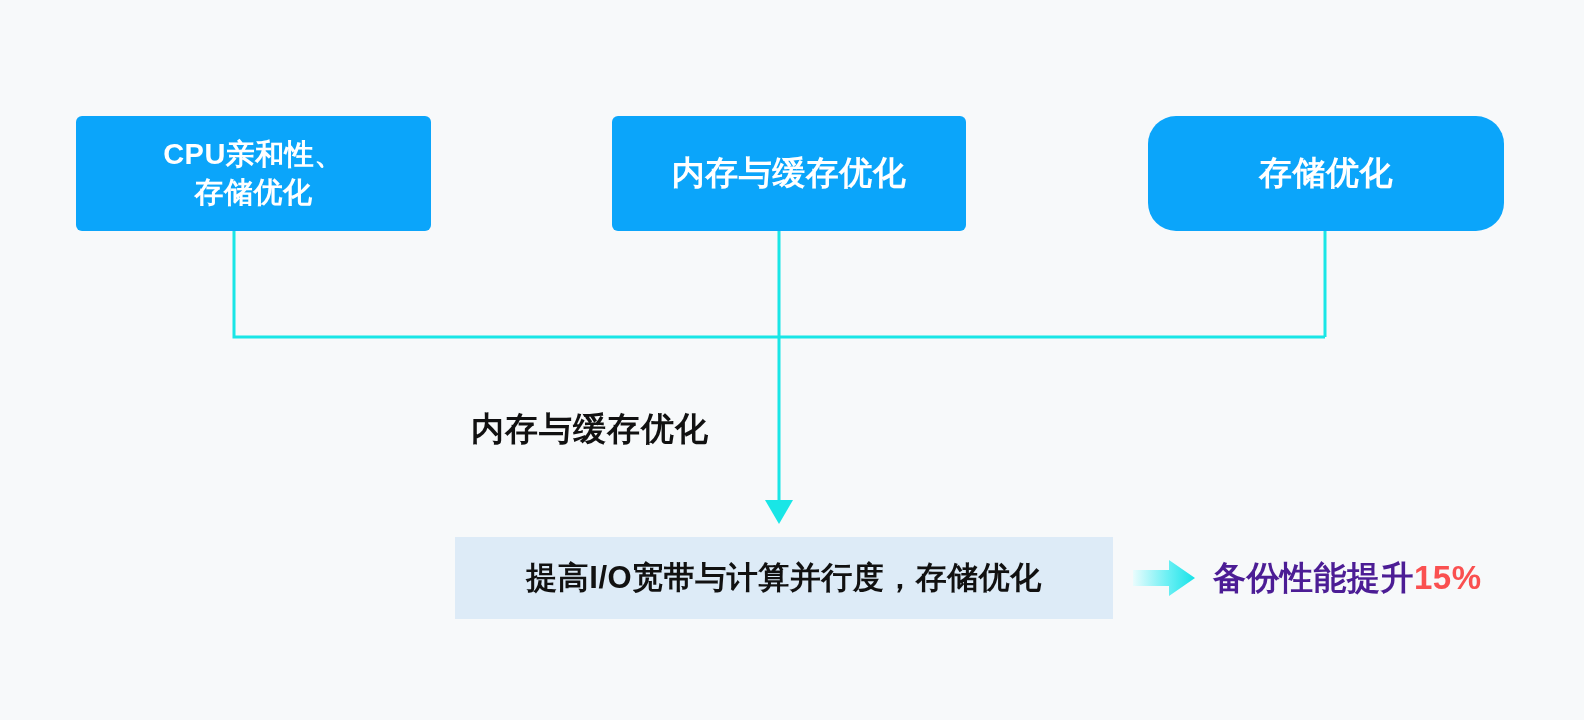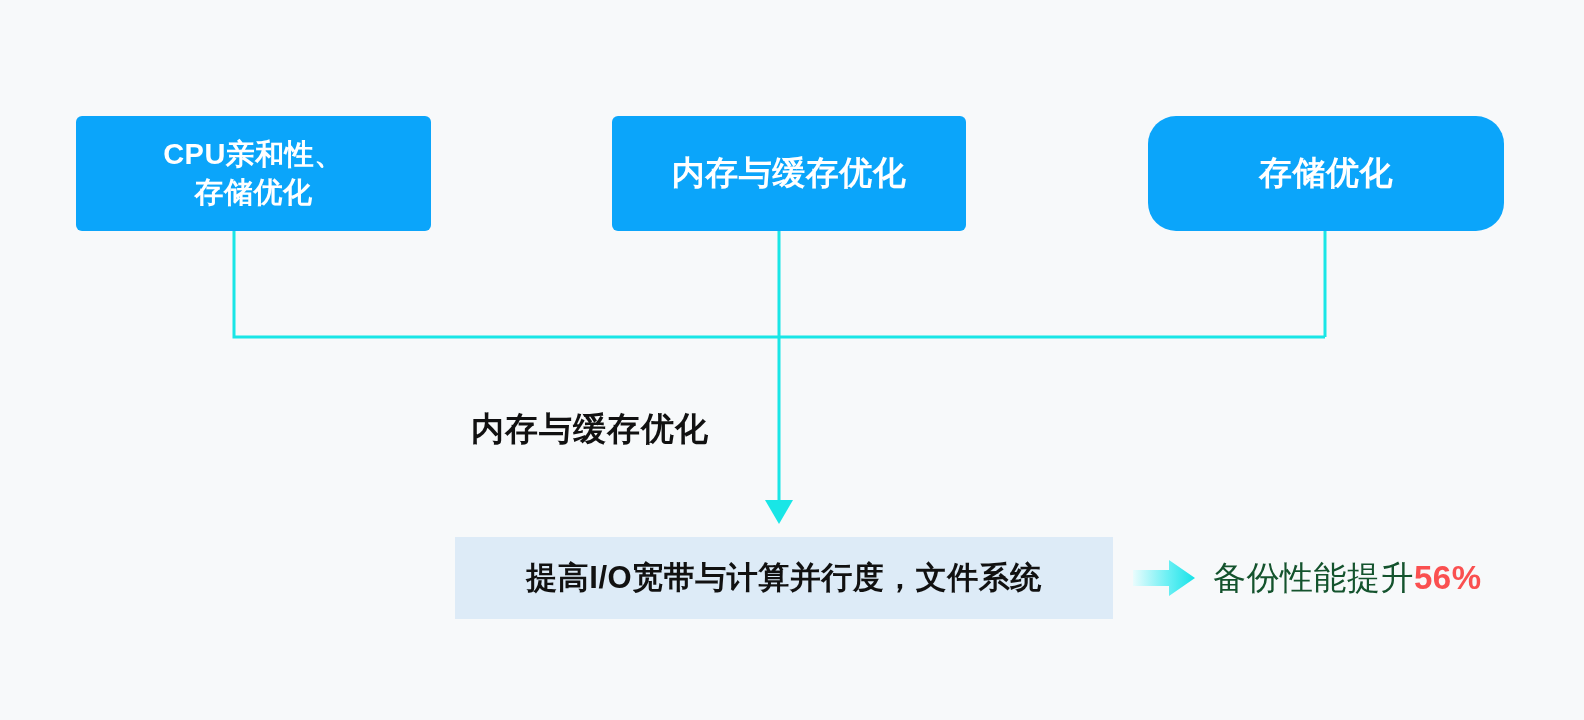--- a/index.html
+++ b/index.html
@@ -104,22 +104,22 @@
     white-space: nowrap;
   }
   #outcome-arrow-icon {
     width: 62px;
     height: 40px;
     margin-right: 18px;
     flex: none;
   }
   #outcome-label {
     font-size: 33px;
-    font-weight: normal;
-    color: #14532d;
+    font-weight: bold;
+    color: #4c1d95;
     letter-spacing: 0.5px;
   }
   #outcome-value {
     font-size: 33px;
     font-weight: bold;
     color: #fa5050;
     letter-spacing: 0.5px;
   }
 </style>
 </head>
@@ -156,31 +156,31 @@
     <span>内存与缓存优化</span>
   </div>
 
   <div class="src-box" id="box-storage">
     <span>存储优化</span>
   </div>
 
   <div id="mid-caption">内存与缓存优化</div>
 
   <div id="result-box">
-    <span id="result-text">提高I/O宽带与计算并行度，文件系统</span>
+    <span id="result-text">提高I/O宽带与计算并行度，存储优化</span>
   </div>
 
   <div id="outcome">
     <svg id="outcome-arrow-icon" viewBox="0 0 62 40" xmlns="http://www.w3.org/2000/svg">
       <polygon points="0,12 36,12 36,2 62,20 36,38 36,28 0,28" fill="url(#arrowGrad2)"></polygon>
       <defs>
         <linearGradient id="arrowGrad2" x1="0" y1="0" x2="1" y2="0">
           <stop offset="0%" stop-color="#eafcfd"></stop>
           <stop offset="55%" stop-color="#6df0f4"></stop>
           <stop offset="100%" stop-color="#16e2e8"></stop>
         </linearGradient>
       </defs>
     </svg>
     <span id="outcome-label">备份性能提升</span>
-    <span id="outcome-value">56%</span>
+    <span id="outcome-value">15%</span>
   </div>
 
 </div>
 
 </body></html>

